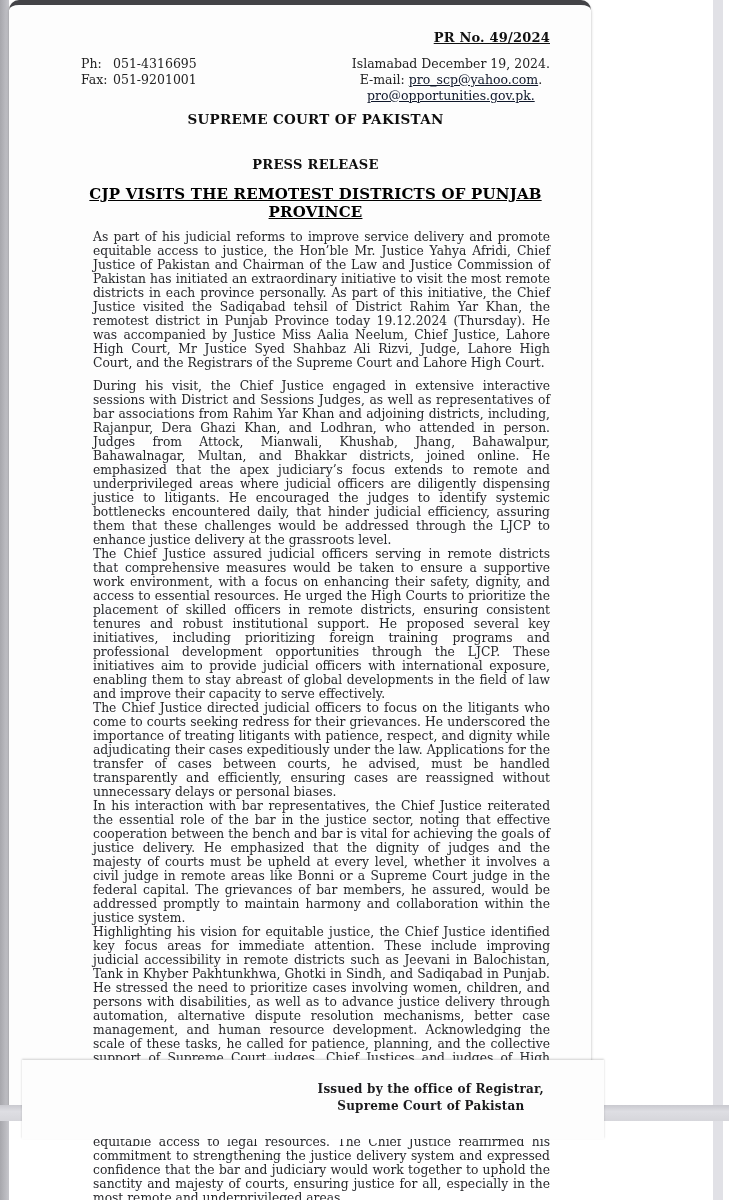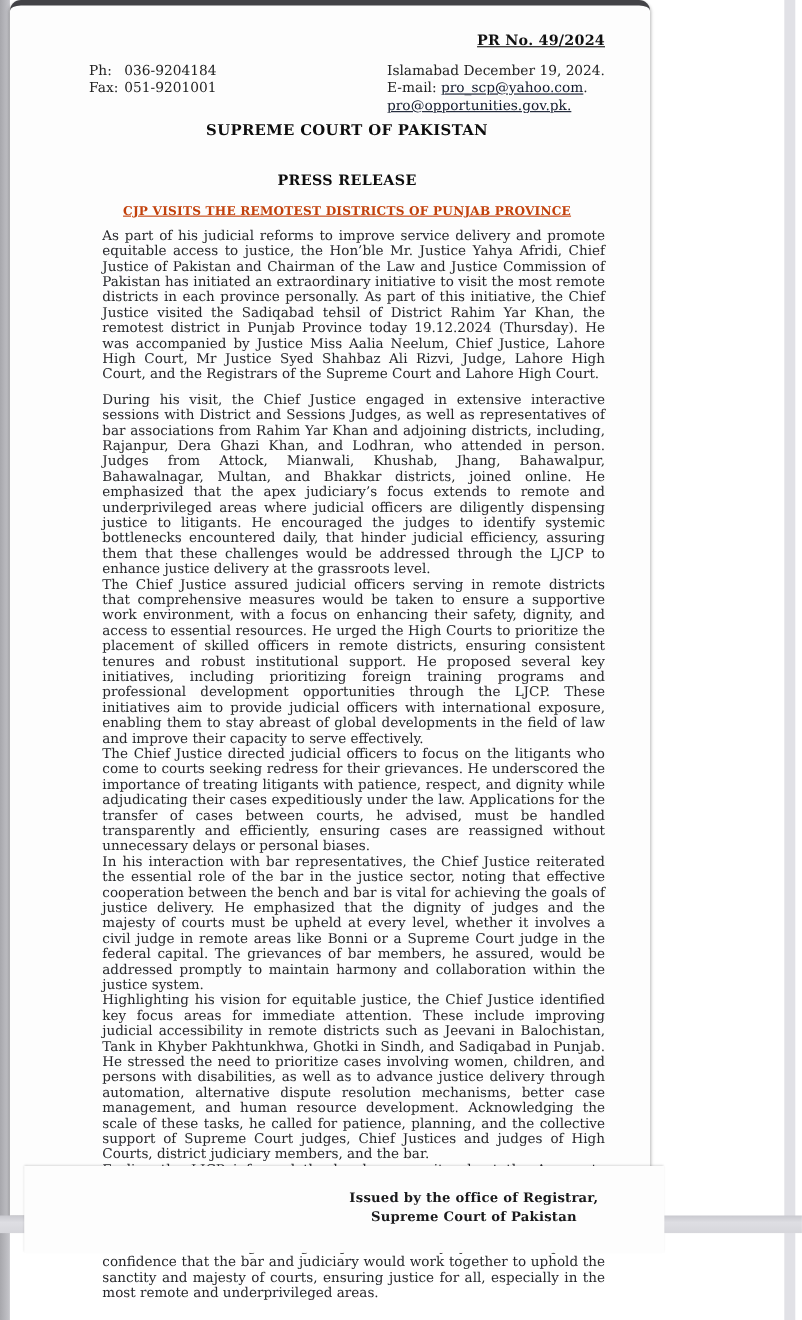--- a/index.html
+++ b/index.html
@@ -49,21 +49,21 @@
   }
   .contact-row {
     display: flex;
     justify-content: space-between;
     margin-top: 11px;
     font-size: 12.5px;
     line-height: 16px;
     color: #222;
   }
   .phone-block .lbl { display: inline-block; width: 32px; }
-  .right-block { }
+  .right-block { text-align: center; }
   .email-link {
     color: #0f172a;
     text-decoration: underline;
     cursor: pointer;
   }
   .org-heading {
     text-align: center;
     font-weight: bold;
     font-size: 13.5px;
     color: #0d0d0d;
@@ -74,22 +74,22 @@
     text-align: center;
     font-weight: bold;
     font-size: 13px;
     color: #0d0d0d;
     margin-top: 30px;
     letter-spacing: 0.3px;
   }
   .headline {
     text-align: center;
     font-weight: bold;
-    font-size: 11px;
-    color: #c2410c;
+    font-size: 15px;
+    color: #000000;
     margin-top: 13px;
     text-decoration: underline;
     letter-spacing: 0.2px;
   }
   .body-text {
     margin-top: 9px;
     font-size: 12.3px;
     line-height: 14px;
     text-align: justify;
     color: #26272b;
@@ -112,21 +112,21 @@
 <body>
 
 <div class="edge-left"></div>
 <div class="edge-right-gap"></div>
 
 <div class="page page1">
   <div class="pr-no">PR No. 49/2024</div>
 
   <div class="contact-row">
     <div class="phone-block">
-      <div><span class="lbl">Ph:</span><span>036-9204184</span></div>
+      <div><span class="lbl">Ph:</span><span>051-4316695</span></div>
       <div><span class="lbl">Fax:</span><span>051-9201001</span></div>
     </div>
     <div class="right-block">
       <div>Islamabad December 19, 2024.</div>
       <div><span>E-mail:</span> <a class="email-link">pro_scp@yahoo.com</a><span>.</span></div>
       <div><a class="email-link">pro@opportunities.gov.pk.</a></div>
     </div>
   </div>
 
   <div class="org-heading">SUPREME COURT OF PAKISTAN</div>

